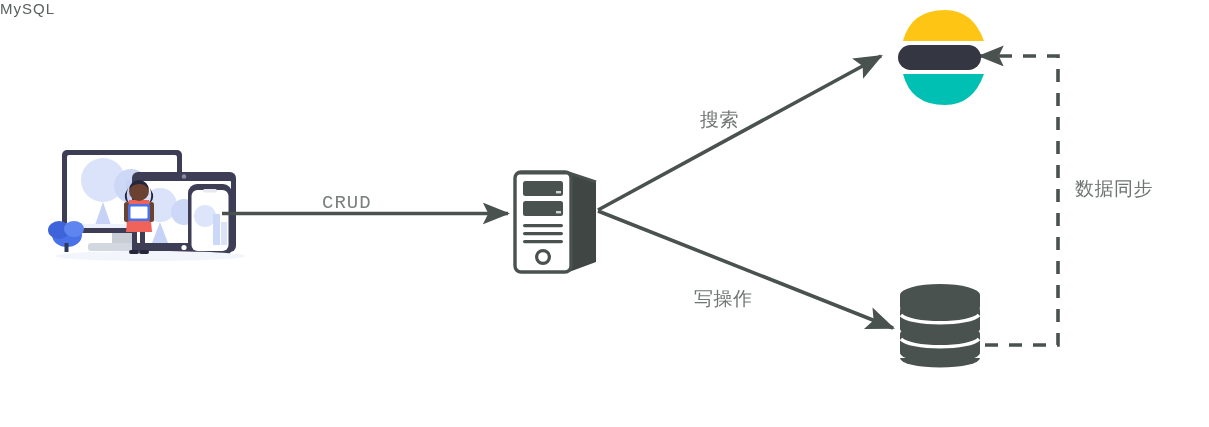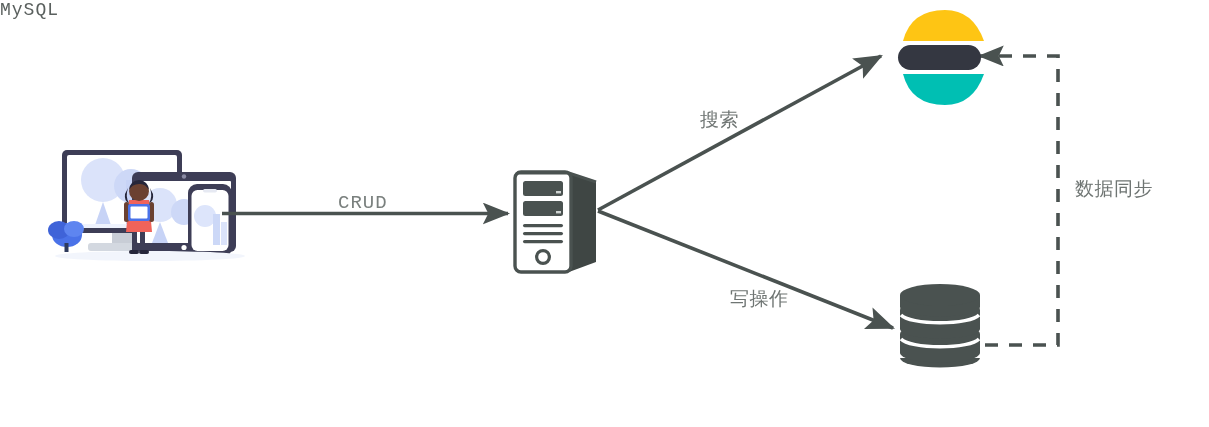--- a/index.html
+++ b/index.html
@@ -4,26 +4,26 @@
 <style>
   html,body{margin:0;padding:0;background:#fff;}
   body{width:1209px;height:427px;position:relative;overflow:hidden;
        font-family:"Liberation Sans","DejaVu Sans",sans-serif;}
   .canvas{position:absolute;inset:0;width:1209px;height:427px;}
   svg.layer{position:absolute;left:0;top:0;width:1209px;height:427px;}
   .lbl{position:absolute;color:#6f7573;font-size:19px;letter-spacing:.5px;
        white-space:nowrap;}
   .lbl.mono{font-family:"Liberation Mono","DejaVu Sans Mono",monospace;
        color:#7a807e;font-size:19px;letter-spacing:1px;}
-  #lbl-crud{left:338px;top:192px;}
+  #lbl-crud{left:322px;top:192px;}
   #lbl-search{left:700px;top:80px;margin-top:27px;}
-  #lbl-write{left:694px;top:286px;margin-left:36px;}
+  #lbl-write{left:694px;top:286px;}
   #lbl-sync{left:1075px;top:144px;margin-top:32px;}
-  #lbl-mysql{left:903px;top:379px;font-family:Liberation Mono, monospace;
-       color:#5a605e;font-size:18px;letter-spacing:1px;}
+  #lbl-mysql{left:903px;top:379px;font-family:Liberation Sans, sans-serif;
+       color:#5a605e;font-size:15px;letter-spacing:1px;}
   #watermark{position:absolute;left:1122px;top:409px;font-size:10px;
        color:#fafafa;letter-spacing:2px;white-space:nowrap;}
 </style>
 </head>
 <body>
 
 <div class="canvas">
 
   <svg class="layer" viewBox="0 0 1209 427">
     <g>

